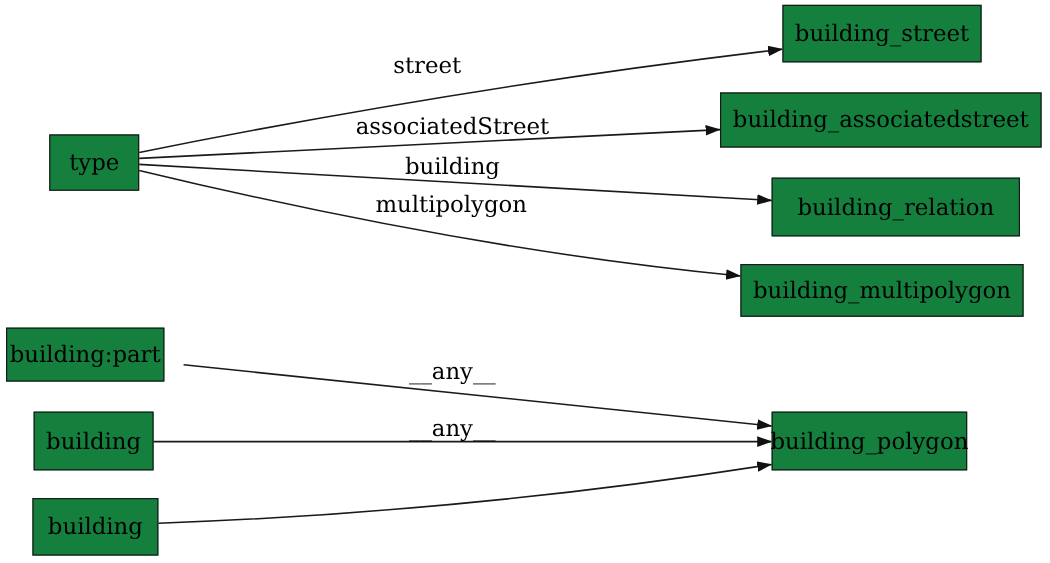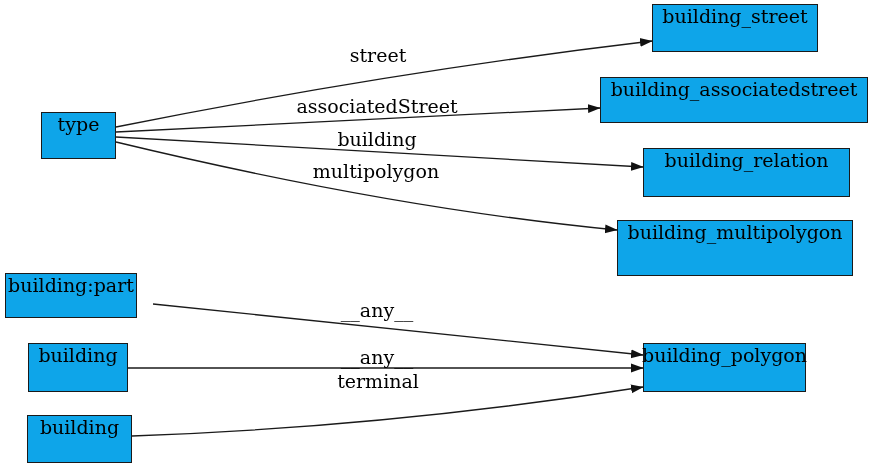--- a/index.html
+++ b/index.html
@@ -24,23 +24,23 @@
   }
   svg.edges path.edge {
     fill: none;
     stroke: #1a1a1a;
     stroke-width: 1.3;
   }
   .node {
     position: absolute;
     box-sizing: border-box;
     border: 1.5px solid #1a1a1a;
-    background: #0ea5e9;
+    background: #15803d;
     display: flex;
-    align-items: flex-start;
+    align-items: center;
     justify-content: center;
     font-size: 19px;
     white-space: nowrap;
   }
   .edge-label {
     position: absolute;
     transform: translateX(-50%);
     font-size: 19px;
     line-height: 21px;
     white-space: nowrap;
@@ -76,49 +76,48 @@
   </div>
 
   <div class="node" style="left:600px; top:77px; width:268px; height:46px">
     <span>building_associatedstreet</span>
   </div>
 
   <div class="node" style="left:643px; top:148px; width:207px; height:49px">
     <span>building_relation</span>
   </div>
 
-  <div class="node" style="left:617px; top:220px; width:236px; height:56px">
+  <div class="node" style="left:617px; top:220px; width:236px; height:44px">
     <span>building_multipolygon</span>
   </div>
 
   <div class="node" style="left:5px; top:273px; width:132px; height:45px">
     <span>building:part</span>
   </div>
 
   <div class="node" style="left:28px; top:343px; width:100px; height:49px">
     <span>building</span>
   </div>
 
   <div class="node" style="left:27px; top:415px; width:105px; height:48px">
     <span>building</span>
   </div>
 
   <div class="node" style="left:643px; top:343px; width:163px; height:49px">
     <span>building_polygon</span>
   </div>
 
-  <div class="edge-label" style="left:378px; top:45px">street</div>
+  <div class="edge-label" style="left:356px; top:45px">street</div>
 
   <div class="edge-label" style="left:377px; top:96px">associatedStreet</div>
 
   <div class="edge-label" style="left:377px; top:129px">building</div>
 
   <div class="edge-label" style="left:376px; top:161px">multipolygon</div>
 
   <div class="edge-label" style="left:377px; top:300px">__any__</div>
 
   <div class="edge-label" style="left:377px; top:347px">__any__</div>
 
   <div class="edge-label" style="left:378px; top:371px">
-    <div>terminal</div>
   </div>
 
 </div>
 
 </body></html>

